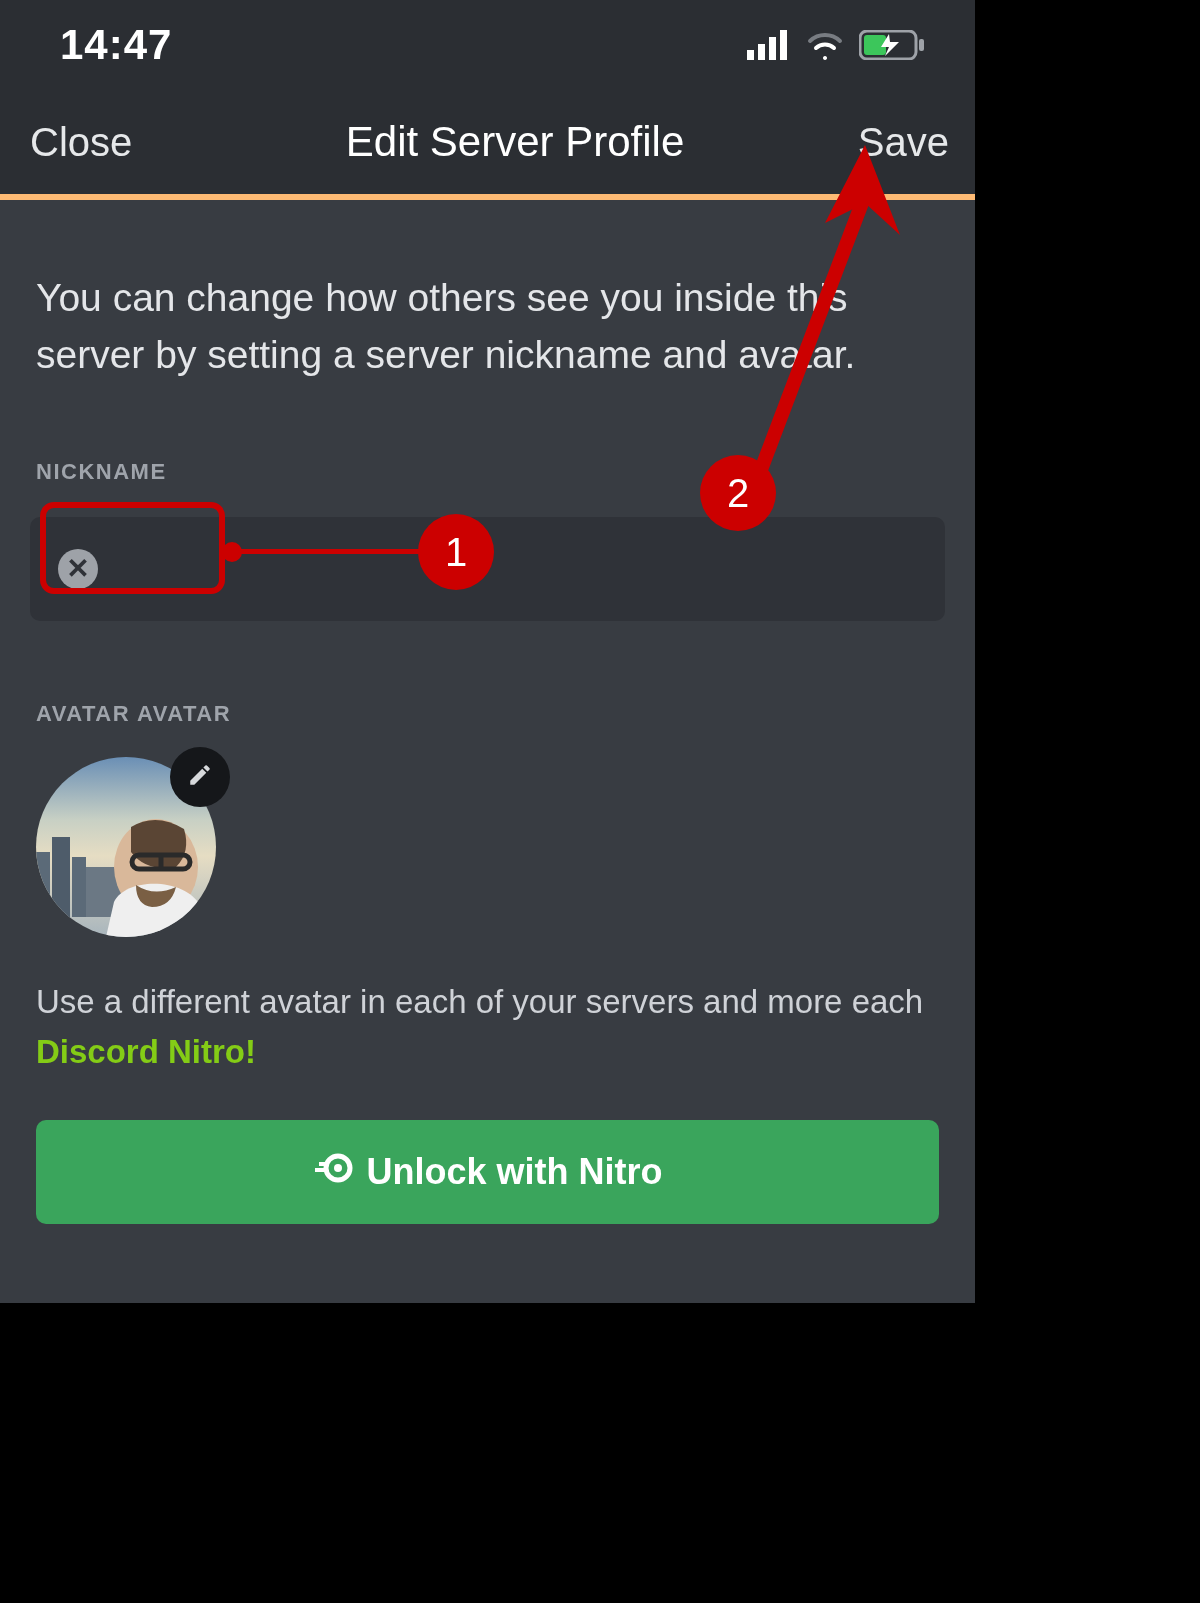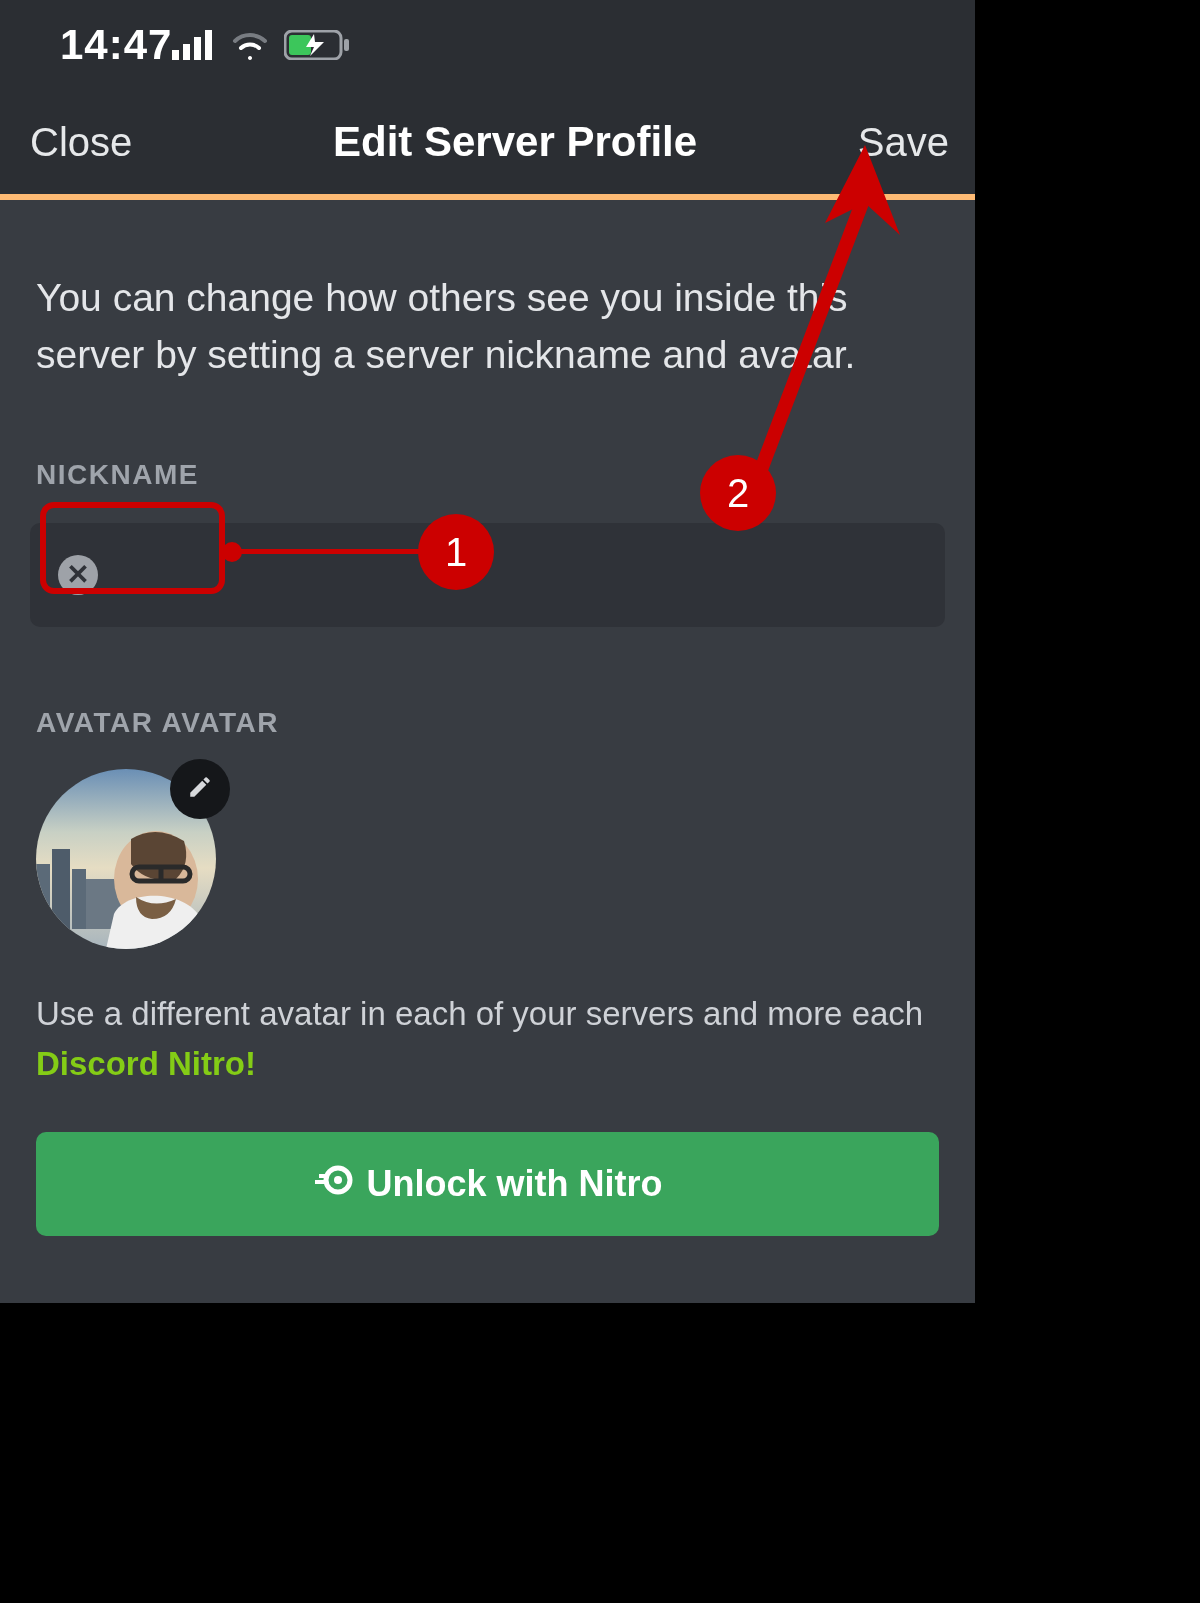--- a/index.html
+++ b/index.html
@@ -14,20 +14,21 @@
     width: 975px;
     height: 1303px;
     margin: 0;
     background: #383c42;
   }
   
   .statusbar {
     height: 90px;
     display: flex;
     align-items: center;
+    justify-content: space-between;
     padding: 0 50px 0 60px;
     background: #2b2e33;
   }
   .statusbar .time {
     color: #fff;
     font-size: 42px;
     font-weight: 600;
     letter-spacing: 1px;
   }
   .status-icons { display: flex; align-items: center; gap: 14px; }
@@ -44,38 +45,38 @@
   }
   .header .close, .header .save {
     color: #e6e8ea;
     font-size: 40px;
     font-weight: 400;
     cursor: pointer;
   }
   .header .title {
     color: #fff;
     font-size: 42px;
-    font-weight: 700;
+    font-weight: 400;
     text-align: center;
     flex: 1;
     padding-left: 40px;
   }
   
   .content { padding: 70px 30px 0 30px; }
   .description {
     color: #e4e6e9;
     font-size: 39px;
     line-height: 1.45;
     font-weight: 400;
     padding: 0 6px;
   }
   .section-label {
     color: #9fa4ab;
     letter-spacing: 1.5px;
-    font-size: 28px;
+    font-size: 22px;
     font-weight: 600;
     margin-top: 76px;
     padding-left: 6px;
   }
   .input-wrap {
     margin-top: 32px;
     background: #2f3238;
     border-radius: 10px;
     height: 104px;
     display: flex;

